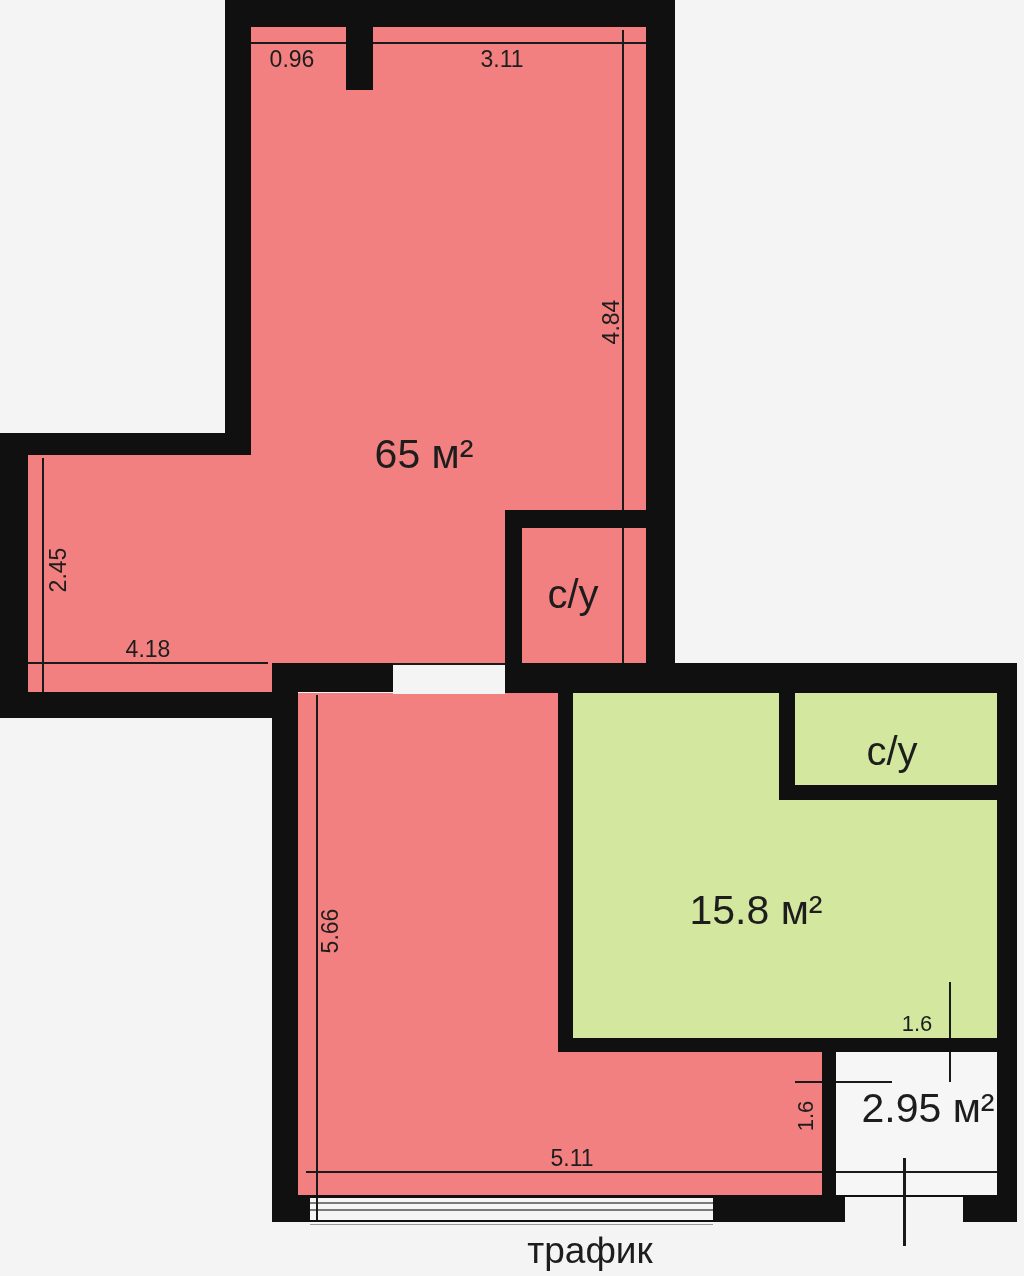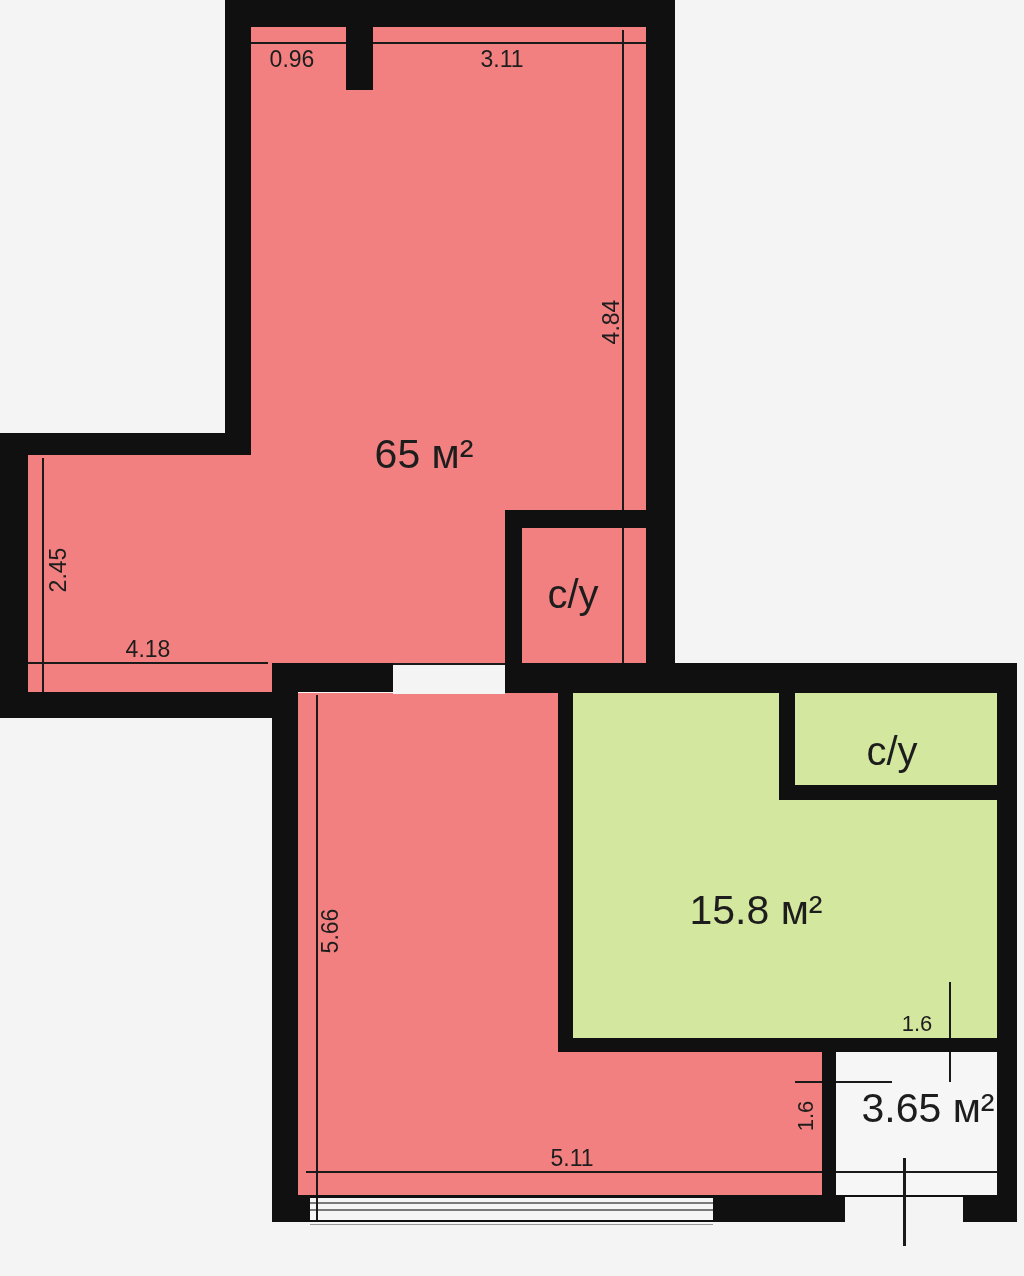--- a/index.html
+++ b/index.html
@@ -90,16 +90,17 @@
   <div class="abs label dim-label ctr" style="left:148px;top:649px;">4.18</div>
   <div class="abs label dim-label rot" style="left:330px;top:931px;">5.66</div>
   <div class="abs label dim-label ctr" style="left:562px;top:1158px;margin-left:10px;">5.11</div>
   <div class="abs label dim-label-sm ctr label" style="left:917px;top:1024px;">1.6</div>
   <div class="abs label dim-label-sm rot label" style="left:806px;top:1116px;">1.6</div>
 
   <div class="abs label room-label ctr" style="left:424px;top:431px;margin-top:23px;">65 м²</div>
   <div class="abs label su-label ctr" style="left:573px;top:594px;">с/у</div>
   <div class="abs label su-label ctr" style="left:892px;top:751px;">с/у</div>
   <div class="abs label room-label ctr" style="left:756px;top:910px;">15.8 м²</div>
-  <div class="abs label room-label ctr" style="left:928px;top:1108px;">3.65 м²</div>
+  <div class="abs label room-label ctr" style="left:928px;top:1108px;">2.95 м²</div>
 
+  <div class="abs label footer-label ctr" style="left:590px;top:1251px;">трафик</div>
 
 </div>
 
 </body></html>

